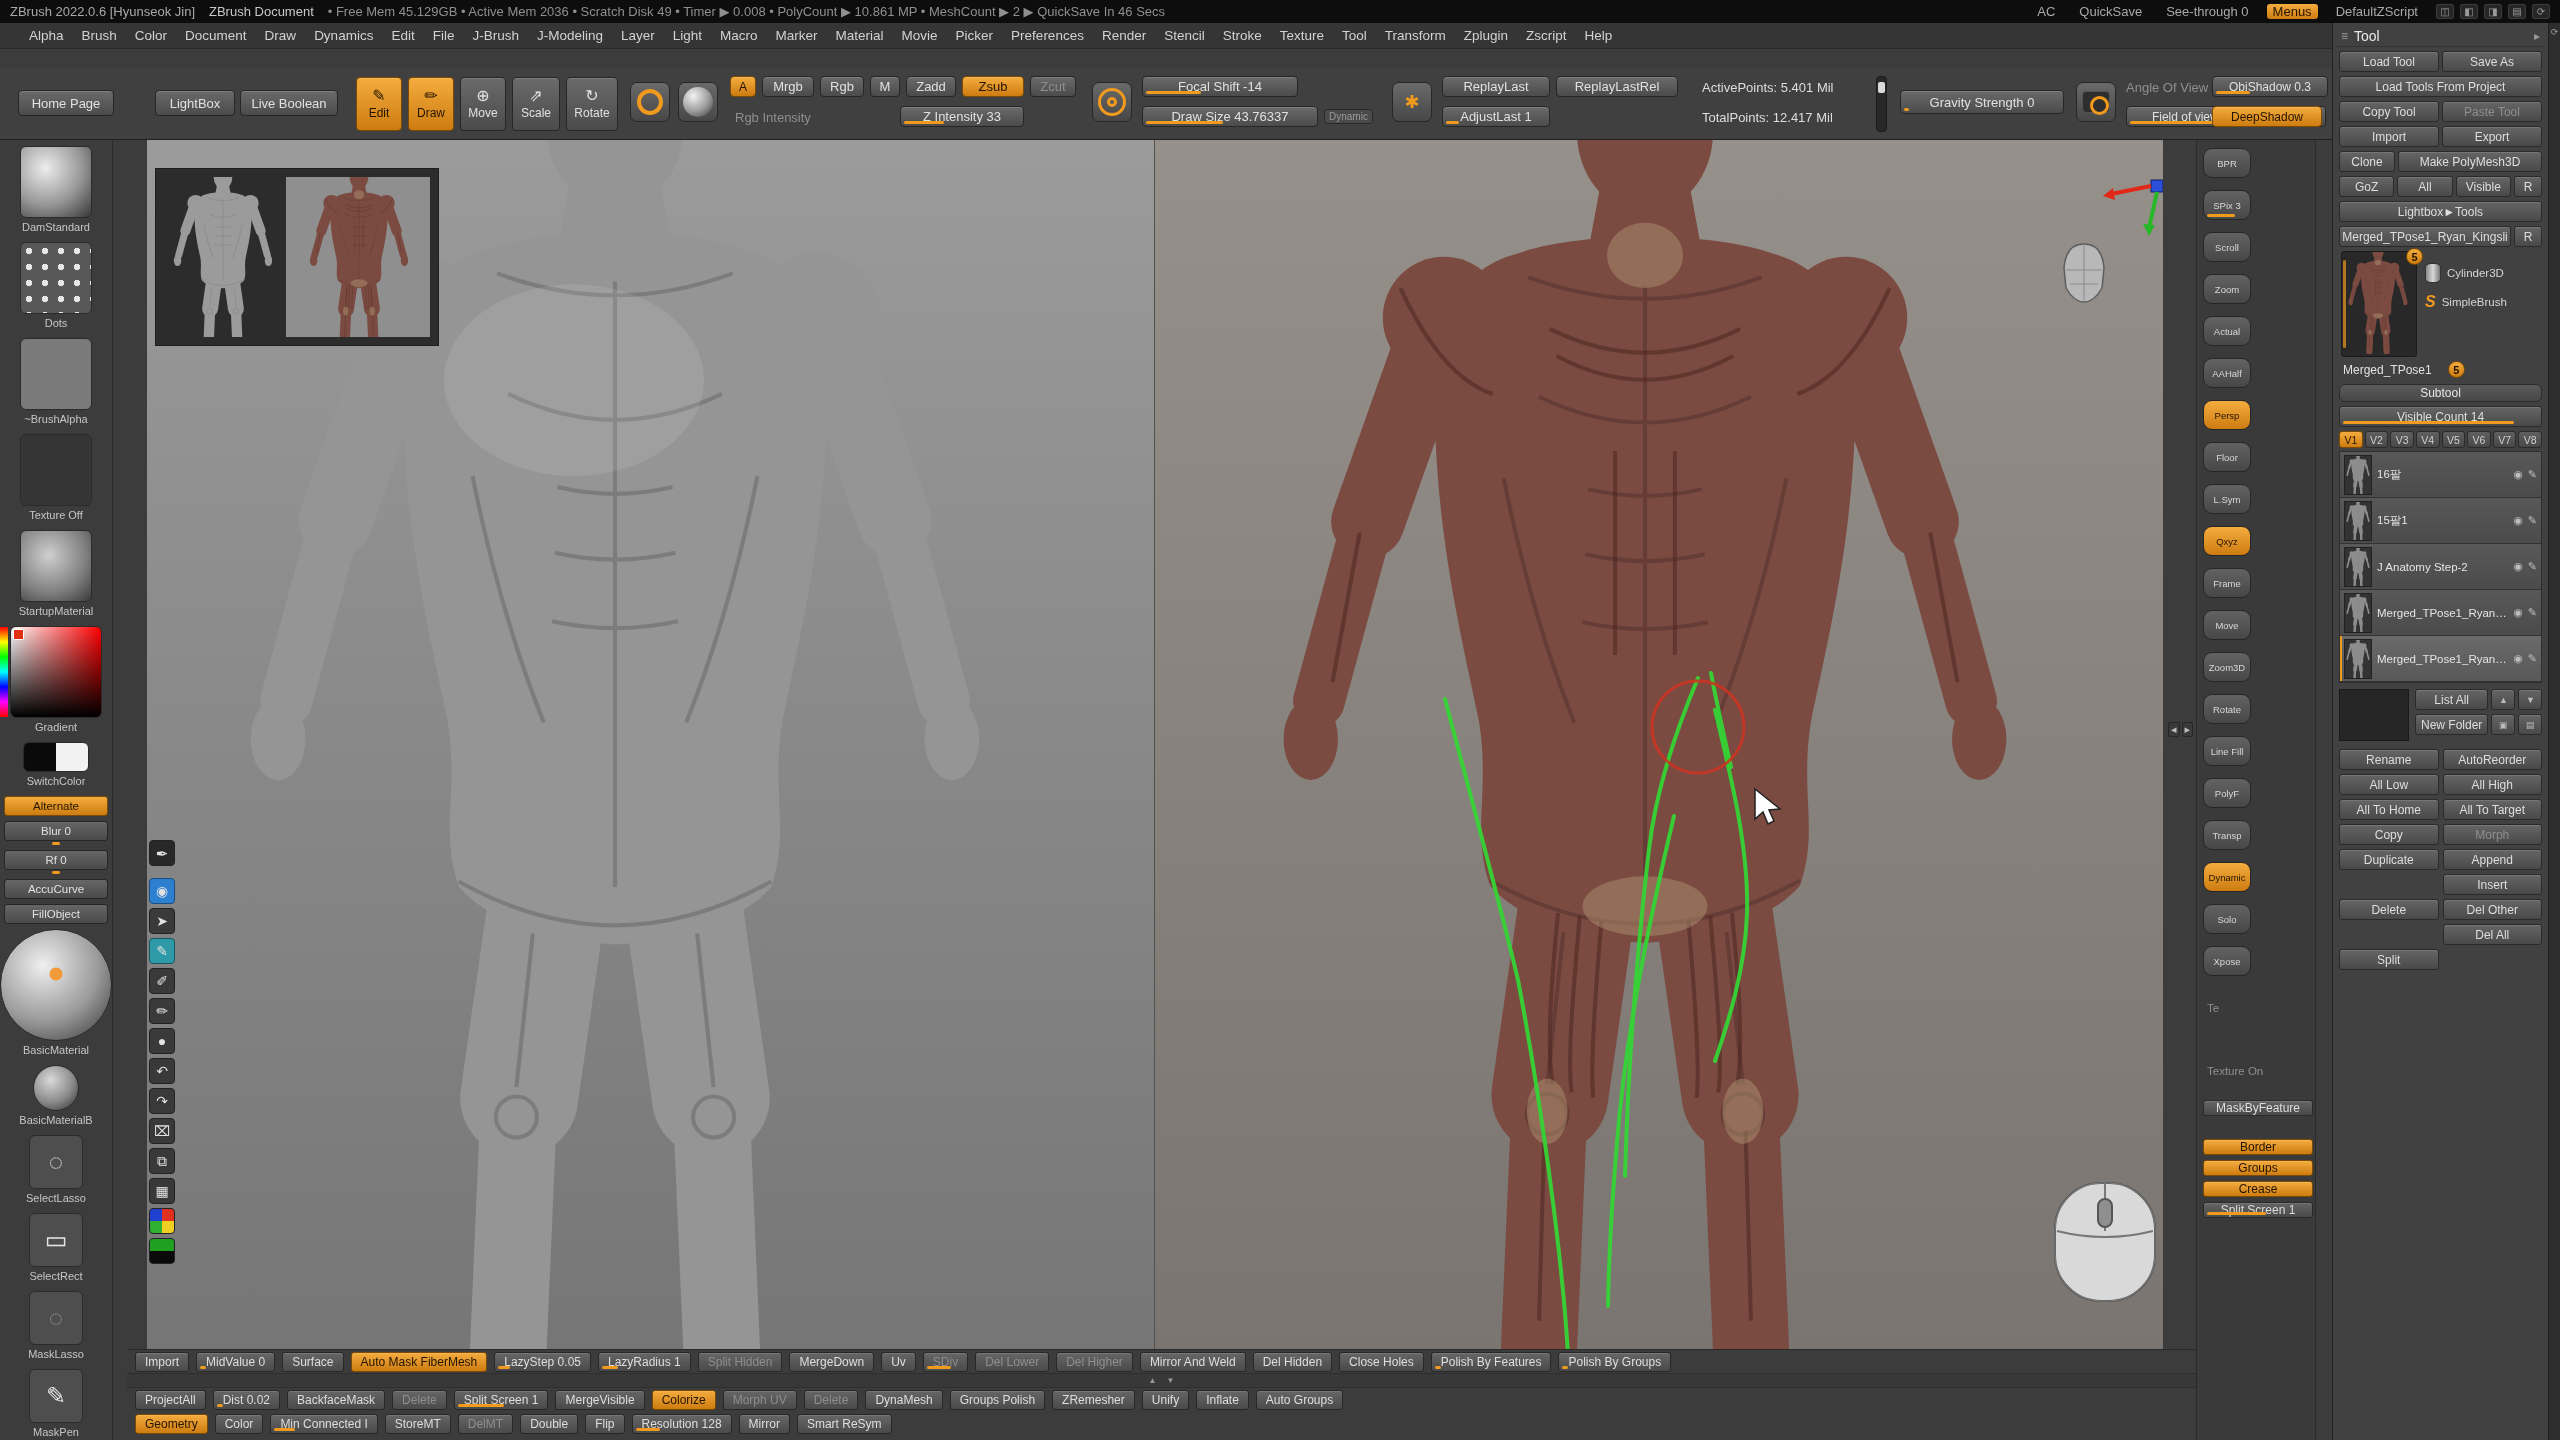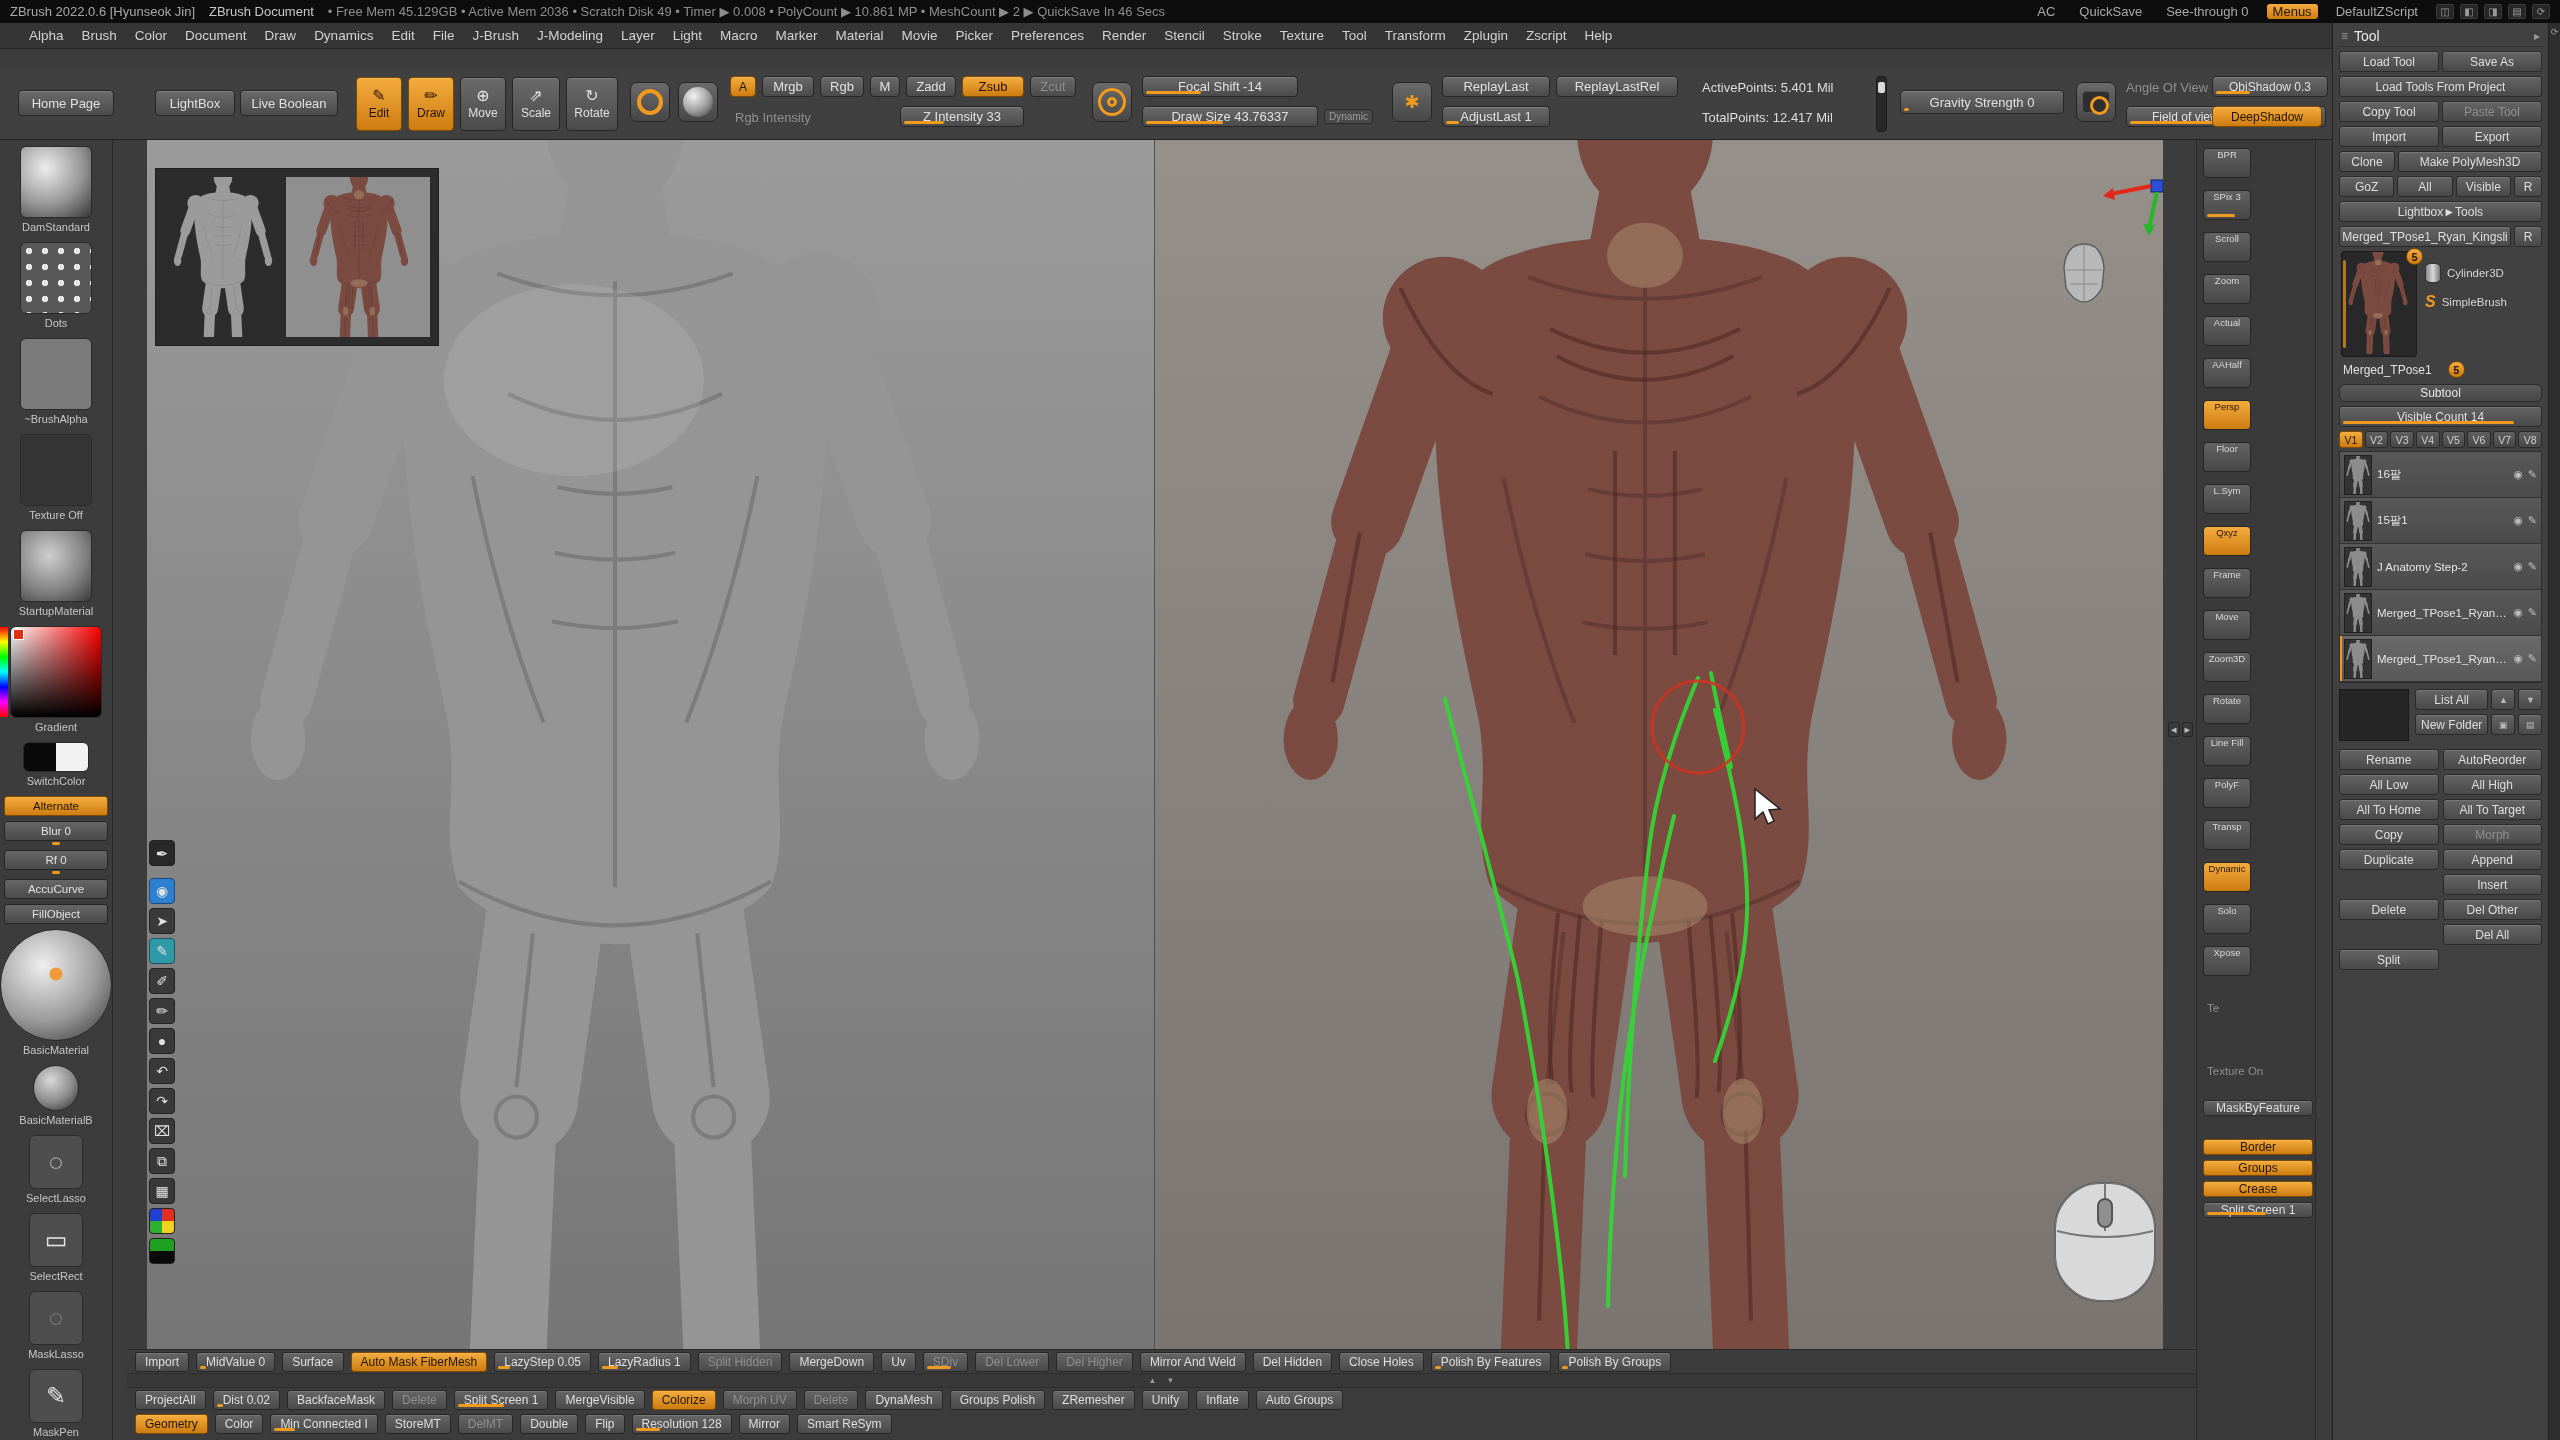--- a/index.html
+++ b/index.html
@@ -94,21 +94,21 @@
 .qi.on-blue{background:#2d7fd0;border-color:#1a4d84}
 .qi.on-teal{background:#2e9aa8;border-color:#19565e}
 .qi.palette{background:conic-gradient(#e03020 0 25%,#f0d020 0 50%,#30b030 0 75%,#2040d0 0)}
 .qi.swatch{background:linear-gradient(#20a020 50%,#0a0a0a 50%)}
 .overlay{position:absolute;left:1007px;top:0;width:1009px;height:1209px;pointer-events:none}
 .mouseimg{position:absolute;left:1902px;top:1039px}
 
 
 .rail{position:absolute;left:2196px;top:140px;width:120px;height:1300px;background:#3a3a3a;border-left:1px solid #2a2a2a;border-right:1px solid #2a2a2a;display:flex;flex-direction:column;align-items:flex-start;padding:8px 0 0 6px;overflow:hidden}
 .shelf{display:flex;flex-direction:column;gap:12px}
-.sh{width:48px;height:30px;font-size:9.5px;color:#d8d8d8;background:linear-gradient(#626262,#474747);border:1px solid #262626;border-radius:4px;display:flex;justify-content:center;white-space:nowrap;position:relative}
+.sh{width:48px;height:30px;font-size:9.5px;color:#d8d8d8;background:linear-gradient(#626262,#474747);border:1px solid #262626;border-radius:9px;display:flex;align-items:center;justify-content:center;white-space:nowrap;position:relative}
 .sh.orange{background:linear-gradient(#f4ac3e,#cd7c10);color:#241400}
 .dockcol{display:flex;flex-direction:column;gap:5px;margin-top:26px;width:110px}
 .dock-label{font-size:11.5px;color:#8f8f8f;padding-left:4px}
 .dockcol .pb{height:20px}
 .mt18{margin-top:18px}
 .mt30{margin-top:46px}
 .collapse{position:absolute;left:2168px;top:722px;display:flex;gap:2px;color:#bdbdbd;font-size:11px}
 .collapse span{background:#3a3a3a;border:1px solid #262626;border-radius:2px;padding:0 2px}
 
 

